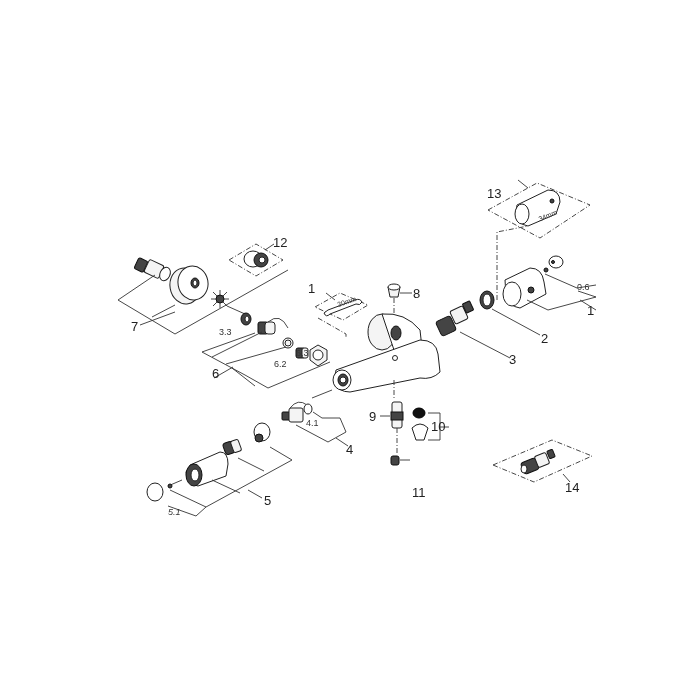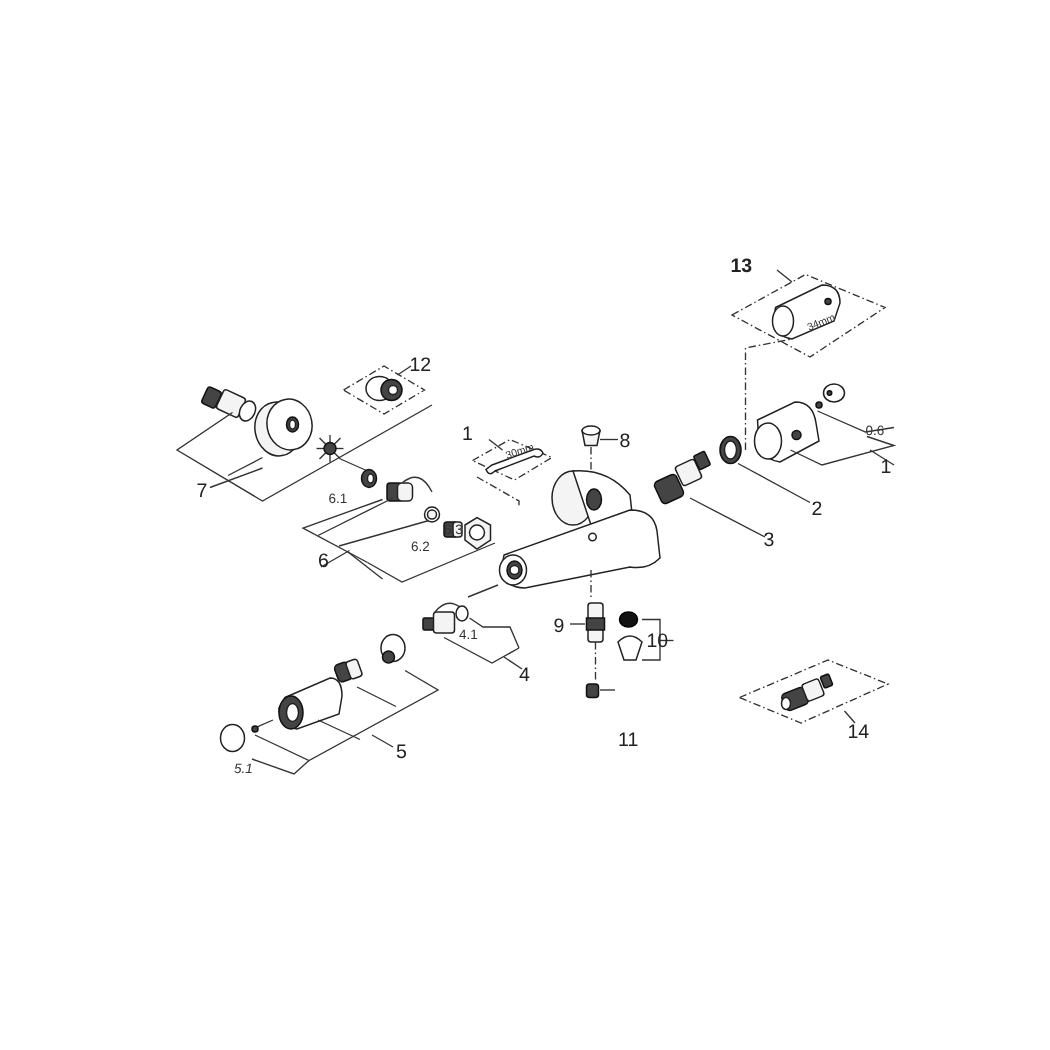--- a/index.html
+++ b/index.html
@@ -189,29 +189,29 @@
 </svg>
 
 
 <span class="lbl" style="left:587px;top:304px;">1</span>
 <span class="lbl small" style="left:577px;top:283px;">0.6</span>
 <span class="lbl" style="left:541px;top:332px;">2</span>
 <span class="lbl" style="left:509px;top:353px;">3</span>
 <span class="lbl" style="left:346px;top:443px;">4</span>
 <span class="lbl small" style="left:306px;top:419px;">4.1</span>
 <span class="lbl" style="left:264px;top:494px;">5</span>
-<span class="lbl small" style="left:156px;top:508px;font-style:italic;">5.1</span>
+<span class="lbl small" style="left:168px;top:508px;font-style:italic;">5.1</span>
 <span class="lbl" style="left:212px;top:367px;">6</span>
-<span class="lbl small" style="left:219px;top:328px;">6.1</span>
+<span class="lbl small" style="left:219px;top:328px;">3.3</span>
 <span class="lbl small" style="left:274px;top:360px;">6.2</span>
 <span class="lbl small" style="left:256px;top:349px;padding-left:40px;">6.3</span>
 <span class="lbl" style="left:131px;top:320px;">7</span>
 <span class="lbl" style="left:413px;top:287px;">8</span>
 <span class="lbl" style="left:369px;top:410px;">9</span>
 <span class="lbl" style="left:431px;top:420px;">10</span>
 <span class="lbl" style="left:412px;top:454px;margin-top:32px;">11</span>
 <span class="lbl" style="left:273px;top:236px;">12</span>
-<span class="lbl" style="left:487px;top:170px;font-weight:bold;">13</span>
+<span class="lbl" style="left:487px;top:187px;">13</span>
 <span class="lbl" style="left:565px;top:481px;">14</span>
 <span class="lbl" style="left:308px;top:282px;">1</span>
 <span class="lbl tiny" style="left:337px;top:298px;transform:rotate(-18deg);">30mm</span>
 <span class="lbl tiny" style="left:538px;top:212px;transform:rotate(-22deg);">34mm</span>
 </div>
 
 </body></html>

